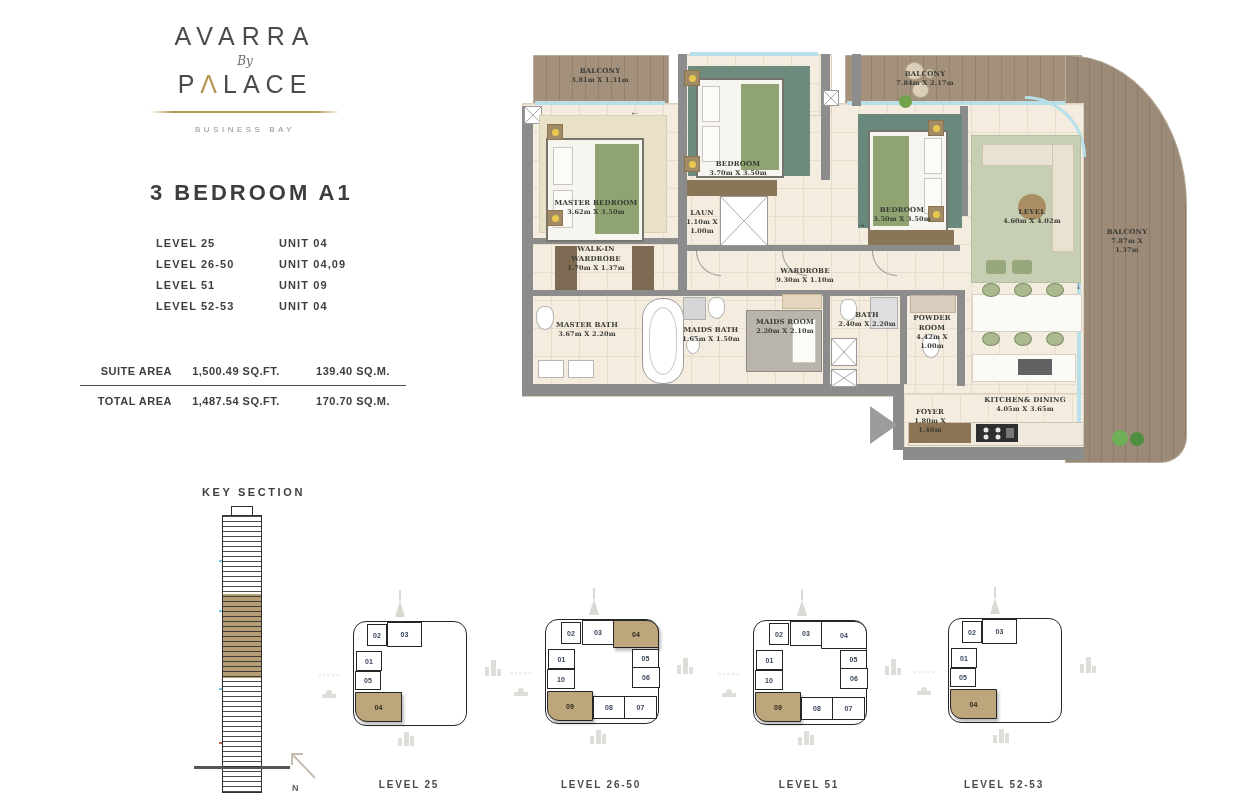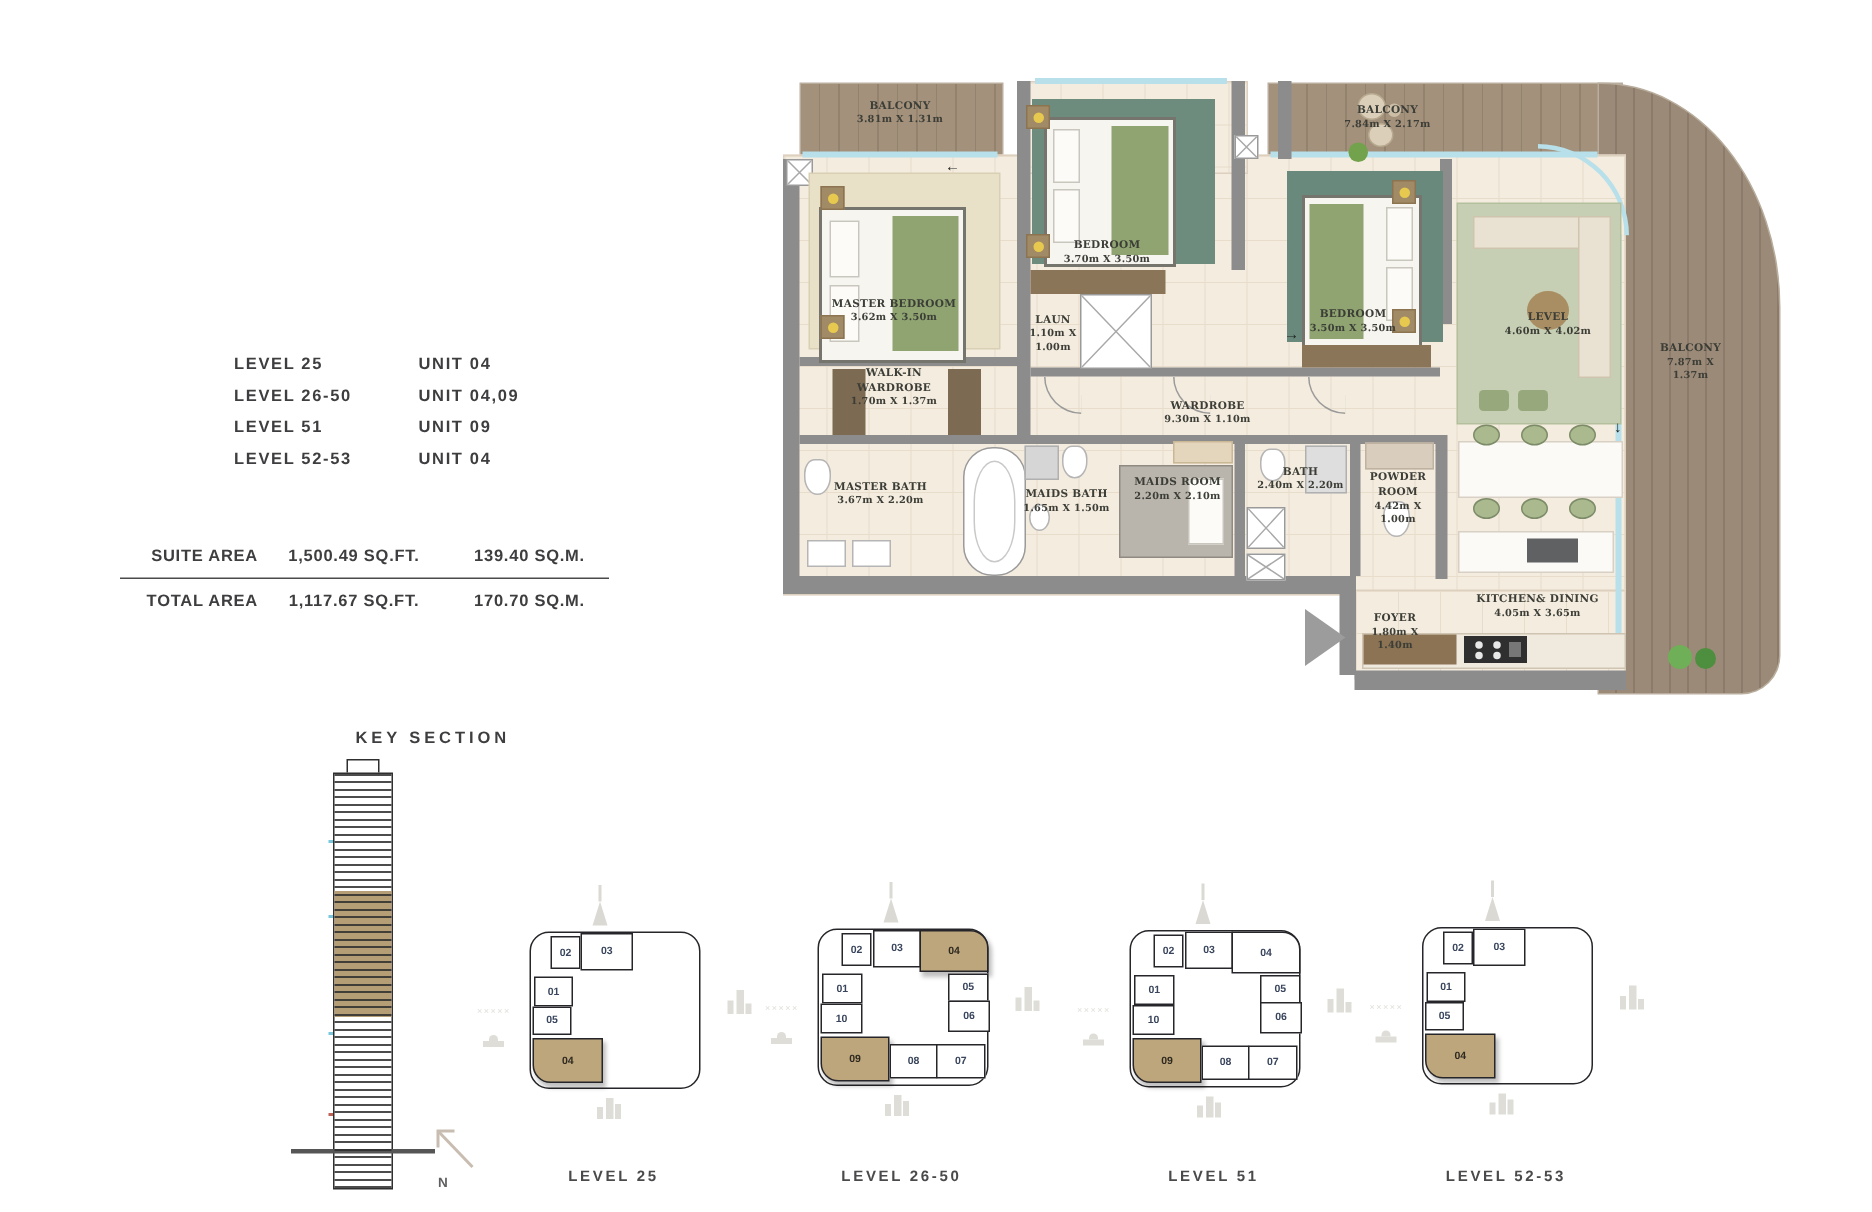--- a/index.html
+++ b/index.html
@@ -21,21 +21,21 @@
   .lvrow{position:absolute;left:156px;width:260px;font-size:11px;letter-spacing:1.1px;font-weight:700;color:#3e3e40;}
   .lvrow .lv{display:inline-block;width:123px;}
 
   .atable{position:absolute;left:80px;top:356px;width:326px;font-size:11px;letter-spacing:.5px;font-weight:700;color:#3e3e40;}
   .arow{display:flex;align-items:center;height:29px;}
   .arow.sep{border-bottom:1.6px solid #4a4a4a;}
   .arow .c1{width:92px;text-align:right;}
   .arow .c2{width:128px;text-align:center;}
   .arow .c3{flex:1;text-align:center;}
 
-  .kstitle{position:absolute;left:202px;top:486px;font-size:11px;letter-spacing:2.6px;font-weight:700;color:#3e3e40;margin-left:35px;}
+  .kstitle{position:absolute;left:202px;top:486px;font-size:11px;letter-spacing:2.6px;font-weight:700;color:#3e3e40;}
 
   
   .tower{position:absolute;left:222px;top:515px;width:38px;height:276px;background:#fff;border:1.5px solid #2f2f2f;}
   .tower::before{content:"";position:absolute;inset:0;background:repeating-linear-gradient(to bottom,rgba(45,45,45,.85) 0 1.2px,transparent 1.2px 5px);z-index:2;}
   .tower .band{position:absolute;left:0;right:0;top:78px;height:84px;background:#b59e76;}
   .tcap{position:absolute;left:231px;top:506px;width:20px;height:10px;background:#fff;border:1.5px solid #2f2f2f;}
   .tbase{position:absolute;left:194px;top:766px;width:96px;height:3px;background:#565656;}
   .tick{position:absolute;width:3px;height:2px;}
 
   .north-n{position:absolute;left:292px;top:783px;font-size:9px;font-weight:700;color:#5f5f61;}
@@ -83,35 +83,43 @@
   .waves{position:absolute;font-size:6px;letter-spacing:1px;color:#e2e0db;}
   .boat{position:absolute;}
   .boat .hull{width:14px;height:4px;background:#deddd8;}
   .boat .dome{width:6px;height:4px;background:#deddd8;border-radius:3px 3px 0 0;margin:0 auto;}
 </style>
 </head>
 <body>
 
 <div class="canvas">
 
-
+  <div class="logo">
+    <div class="nm">AVARRA</div>
+    <div class="by">By</div>
+    <div class="pal"><span>P</span><span class="arch">Λ</span><span>LACE</span></div>
+    <div class="rule"></div>
+    <div class="loc">BUSINESS BAY</div>
+  </div>
+
+  <div class="ptitle">3 BEDROOM A1</div>
   <div class="lvrow" style="top:237px"><span class="lv">LEVEL 25</span><span>UNIT 04</span></div>
   <div class="lvrow" style="top:258px"><span class="lv">LEVEL 26-50</span><span>UNIT 04,09</span></div>
   <div class="lvrow" style="top:279px"><span class="lv">LEVEL 51</span><span>UNIT 09</span></div>
   <div class="lvrow" style="top:300px"><span class="lv">LEVEL 52-53</span><span>UNIT 04</span></div>
 
   <div class="atable">
     <div class="arow sep">
       <span class="c1">SUITE AREA</span>
       <span class="c2">1,500.49 SQ.FT.</span>
       <span class="c3">139.40 SQ.M.</span>
     </div>
     <div class="arow">
       <span class="c1">TOTAL AREA</span>
-      <span class="c2">1,117.67 SQ.FT.</span>
+      <span class="c2">1,487.54 SQ.FT.</span>
       <span class="c3">170.70 SQ.M.</span>
     </div>
   </div>
 
   <div class="kstitle">KEY SECTION</div>
   <div class="tcap"></div>
   <div class="tower">
     <div class="band"></div>
   </div>
   <div class="tbase"></div>

